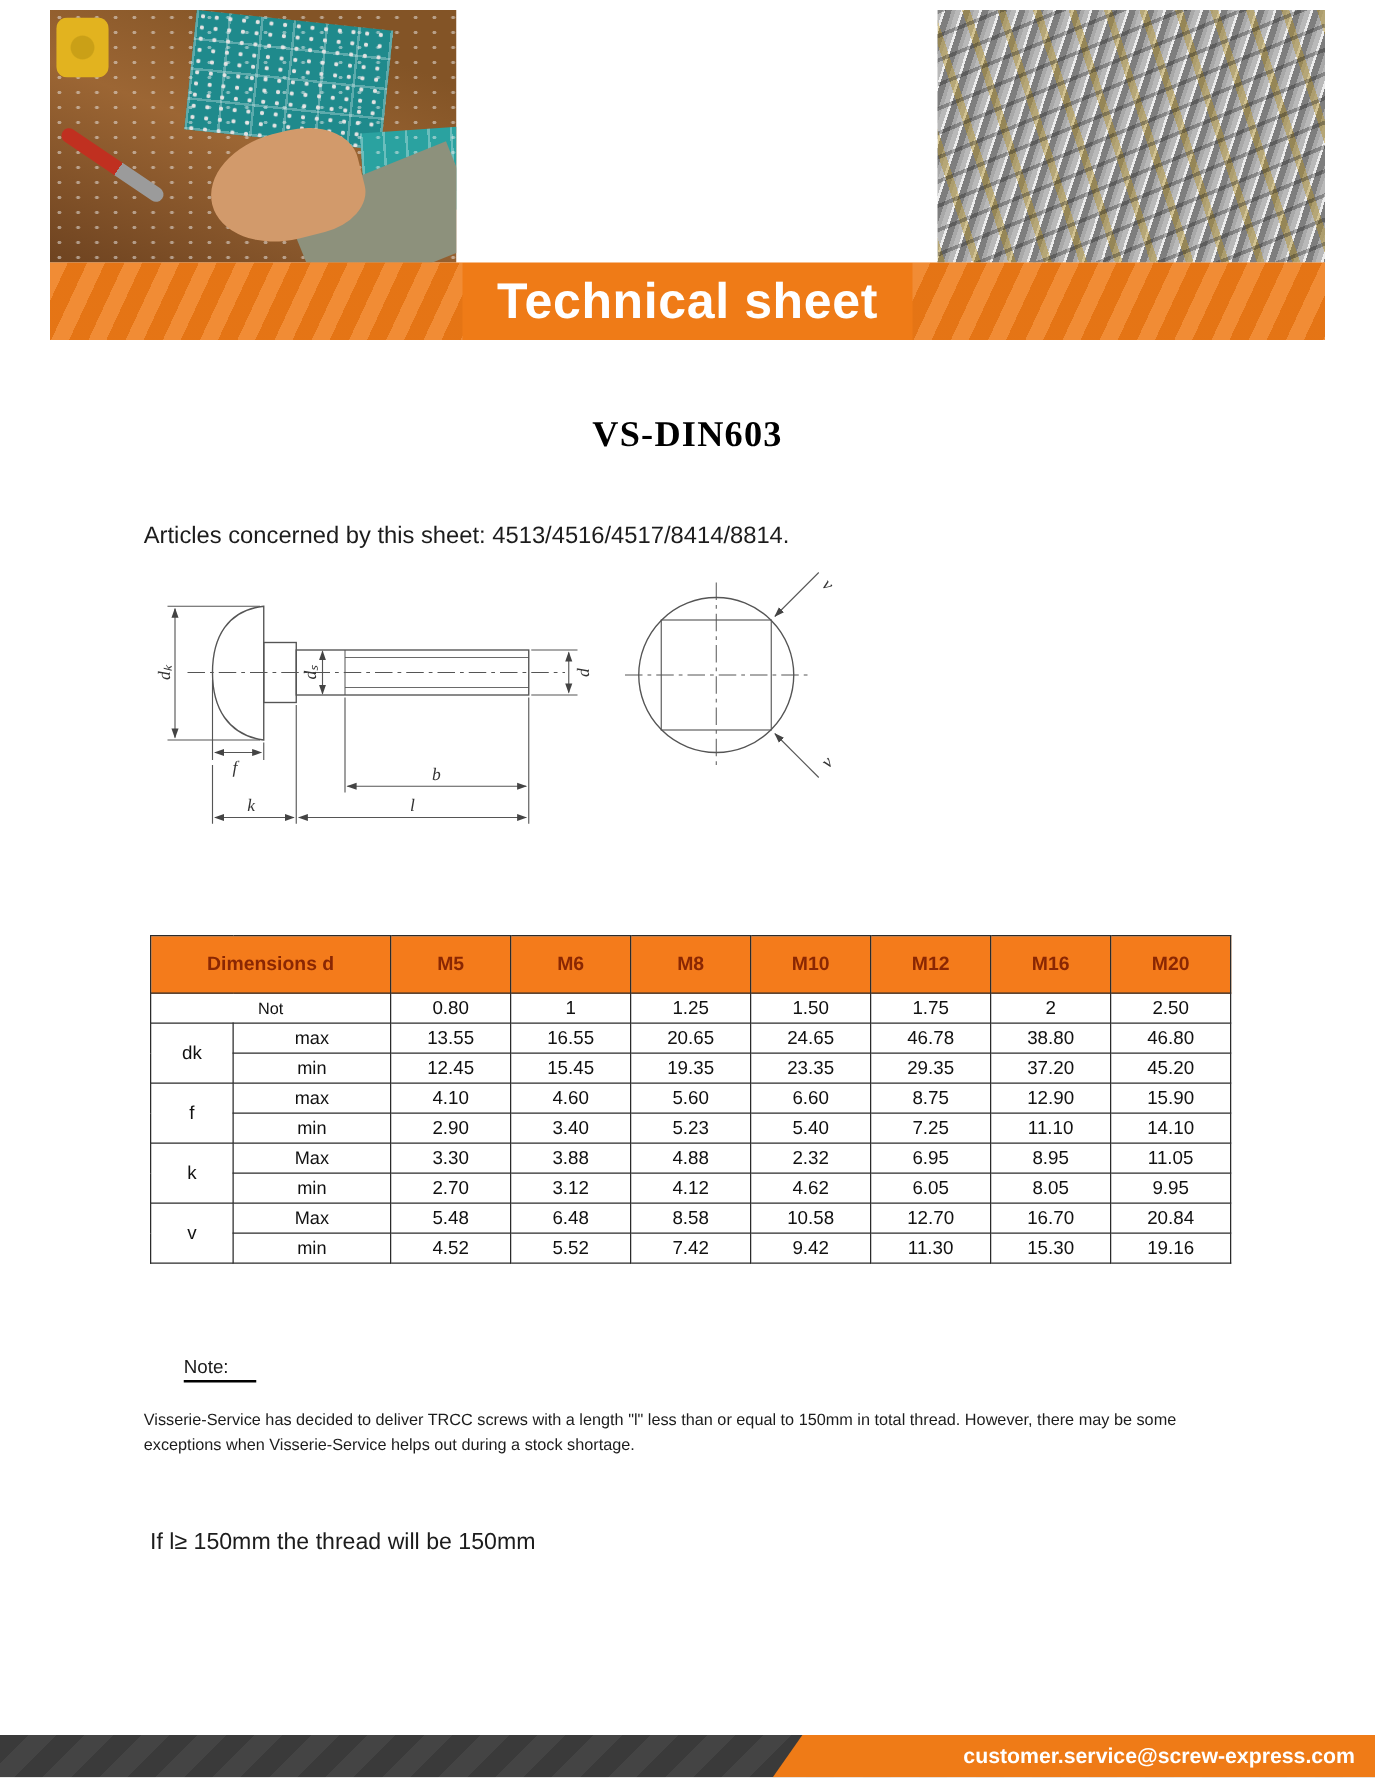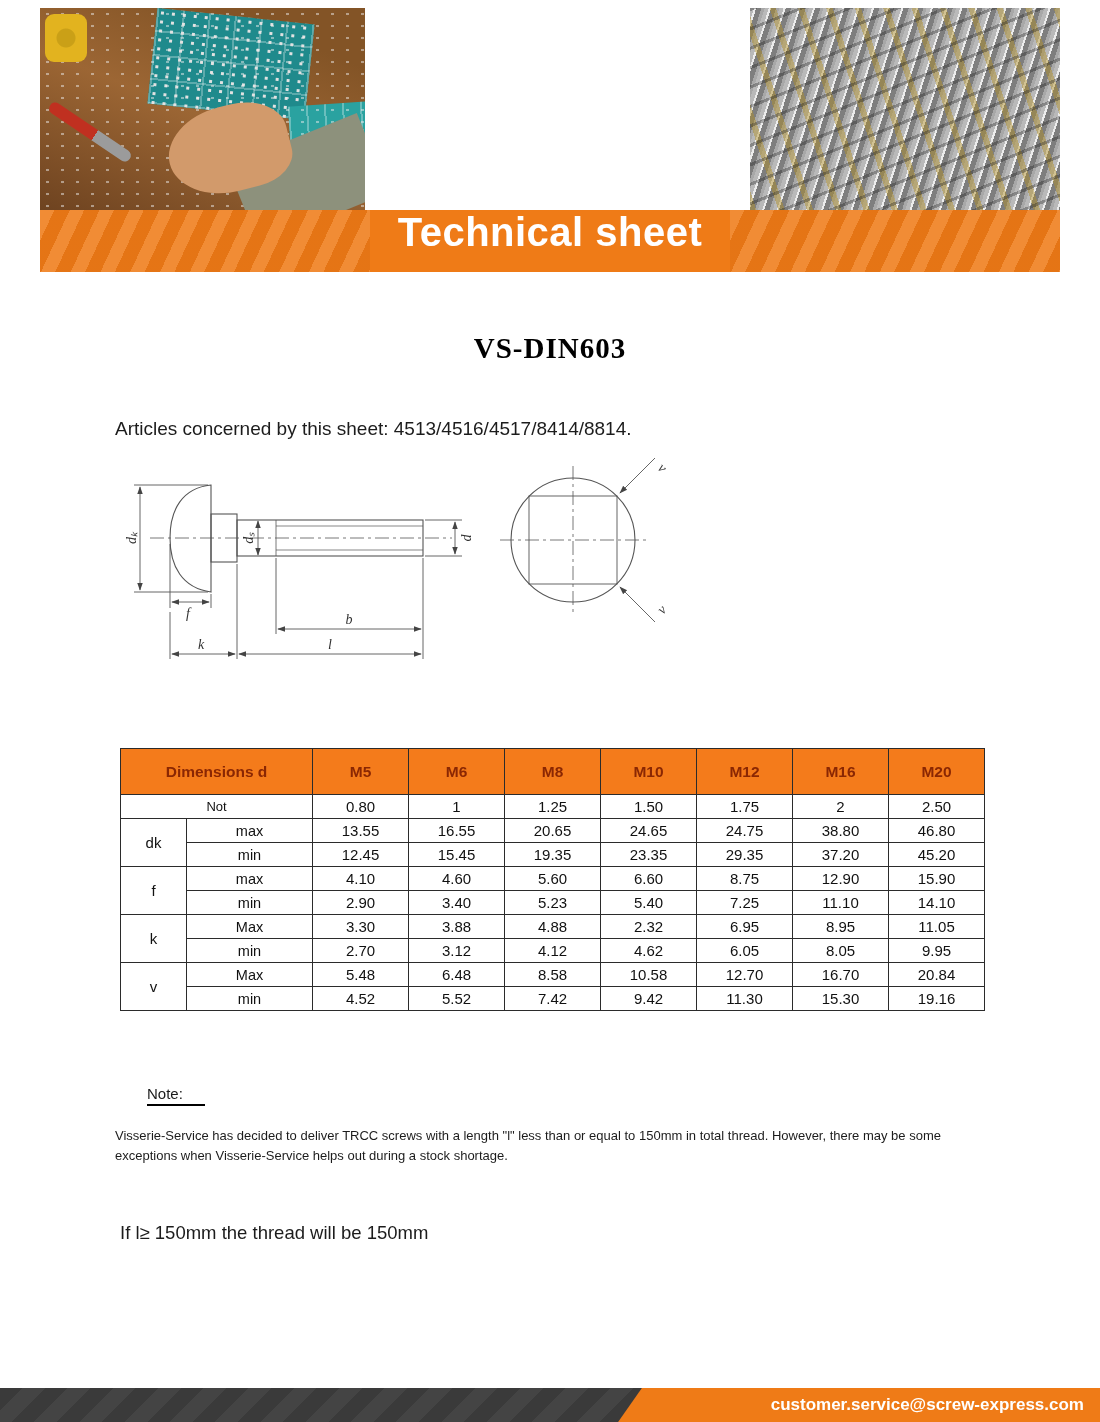--- a/index.html
+++ b/index.html
@@ -39,21 +39,21 @@
   
   .logo-area { position:absolute; left:365px; top:8px; width:385px; height:202px; background:#fff; }
   .logo-line { position:absolute; top:72px; width:100%; text-align:center; font-size:36px; font-weight:bold; white-space:nowrap; }
   .logo-prefix { color:#4a4a4a; }
   .logo-suffix { color:#f07c1f; font-style:italic; }
   .logo-swoosh { position:absolute; left:24px; top:86px; width:340px; height:40px;
     border-bottom:8px solid #b9b9b9; border-radius:50%; transform:rotate(-2deg); }
 
   
   .banner { position:absolute; left:40px; top:210px; width:1020px; height:62px; background:#ef7b17;
-    display:flex; align-items:flex-start; justify-content:center; overflow:hidden; }
+    display:flex; align-items:center; justify-content:center; overflow:hidden; }
   .banner::before, .banner::after { content:""; position:absolute; top:0; bottom:0; width:330px;
     background:repeating-linear-gradient(115deg, rgba(255,255,255,.13) 0 13px, rgba(140,60,0,.10) 13px 27px); }
   .banner::before { left:0; }
   .banner::after { right:0; }
   .banner-title { position:relative; font-size:40px; font-weight:bold; color:#fff; letter-spacing:.5px; }
 
   
   .doc-title { position:absolute; top:332px; width:100%; text-align:center;
     font-family:"Liberation Serif", serif; font-weight:bold; font-size:29px; letter-spacing:1px; color:#000; }
   .articles-line { position:absolute; left:115px; top:418px; font-size:19px; color:#1c1c1c; }
@@ -207,21 +207,21 @@
           <td class="cell-val">2</td>
           <td class="cell-val">2.50</td>
         </tr>
         <tr>
           <td class="cell-dim" rowspan="2">dk</td>
           <td class="cell-sub">max</td>
           <td class="cell-val">13.55</td>
           <td class="cell-val">16.55</td>
           <td class="cell-val">20.65</td>
           <td class="cell-val">24.65</td>
-          <td class="cell-val">24.75</td>
+          <td class="cell-val">46.78</td>
           <td class="cell-val">38.80</td>
           <td class="cell-val">46.80</td>
         </tr>
         <tr>
           <td class="cell-sub">min</td>
           <td class="cell-val">12.45</td>
           <td class="cell-val">15.45</td>
           <td class="cell-val">19.35</td>
           <td class="cell-val">23.35</td>
           <td class="cell-val">29.35</td>

